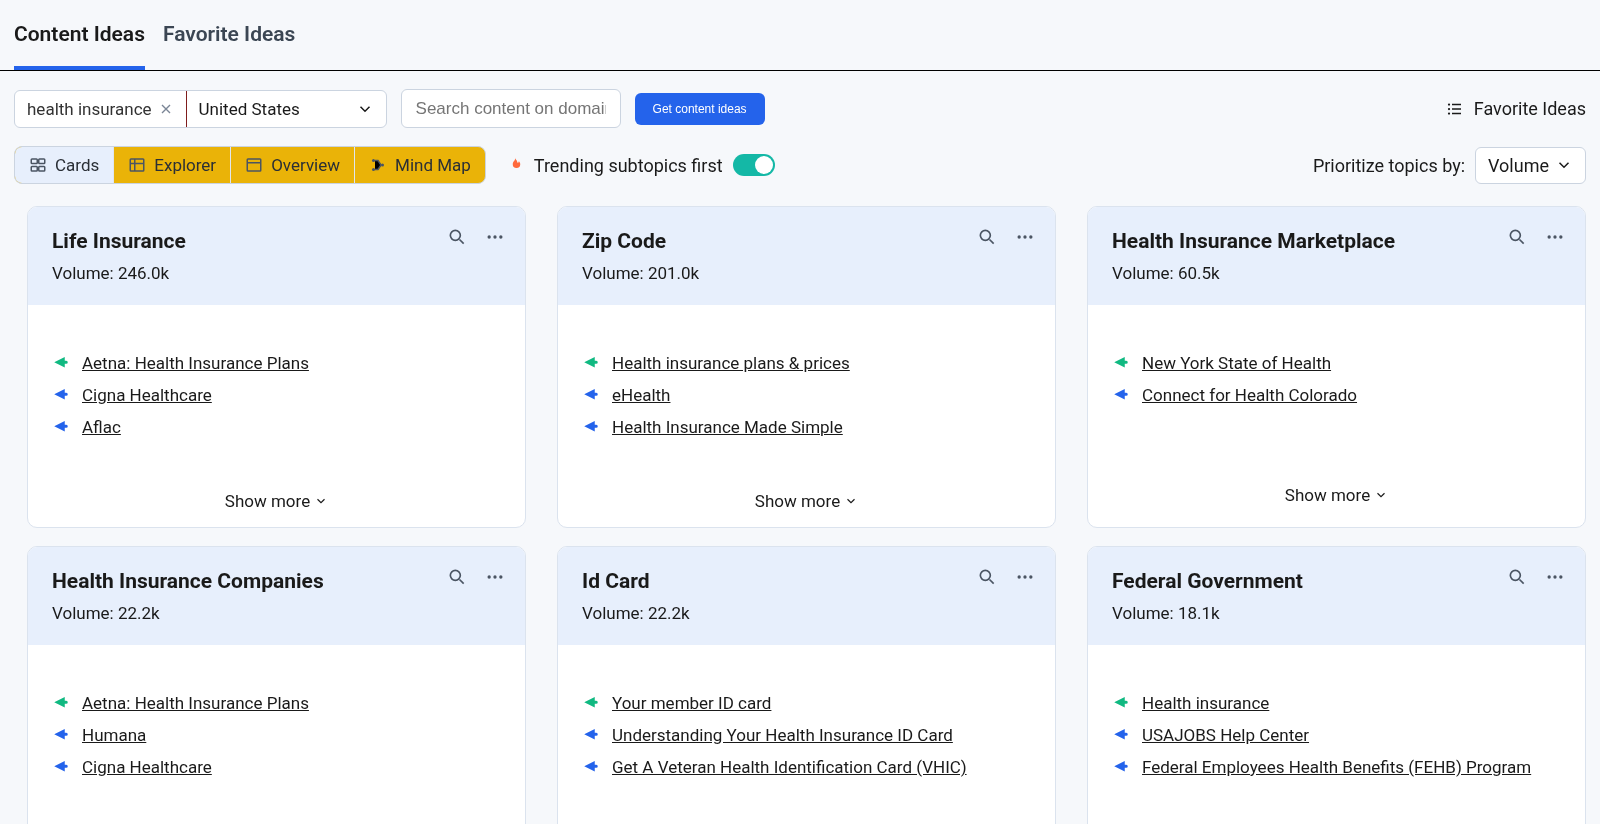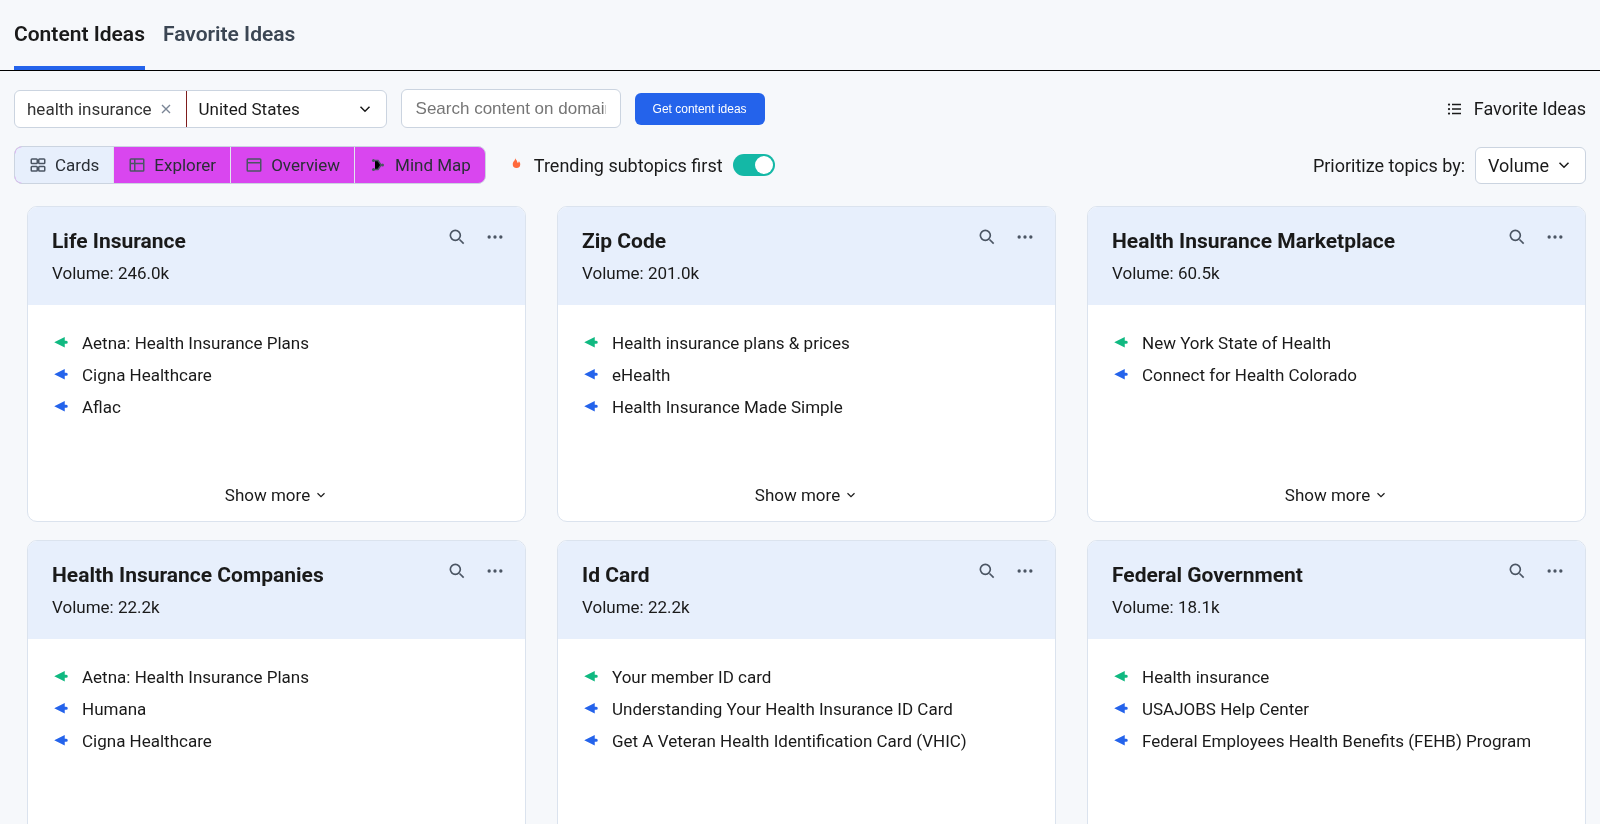--- a/index.html
+++ b/index.html
@@ -106,21 +106,21 @@
     display: flex;
     align-items: center;
     gap: 20px;
     padding: 10px 14px 22px 14px;
   }
   .seggroup {
     display: flex;
     border: 1px solid #cbd4e0;
     border-radius: 8px;
     overflow: hidden;
-    background: #d946ef;
+    background: #eab308;
   }
   .segbtn {
     display: flex;
     align-items: center;
     gap: 8px;
     padding: 8px 14px;
     font-size: 17px;
     color: #2a2f36;
     border-right: 1px solid #e0e6ee;
     cursor: pointer;
@@ -201,22 +201,23 @@
   }
   .card-actions {
     position: absolute;
     top: 20px; right: 20px;
     display: flex;
     gap: 18px;
     color: #4b5563;
   }
   .card-actions svg { width: 20px; height: 20px; cursor: pointer; }
   .card-body {
-    padding: 28px 24px 30px 24px;
+    padding: 48px 24px 30px 24px;
     min-height: 168px;
+    text-decoration: underline;
   }
   .row {
     display: flex;
     align-items: center;
     gap: 12px;
     font-size: 17px;
     color: #1a1a1a;
     margin-bottom: 12px;
   }
   .row svg { width: 18px; height: 18px; flex-shrink: 0; }

